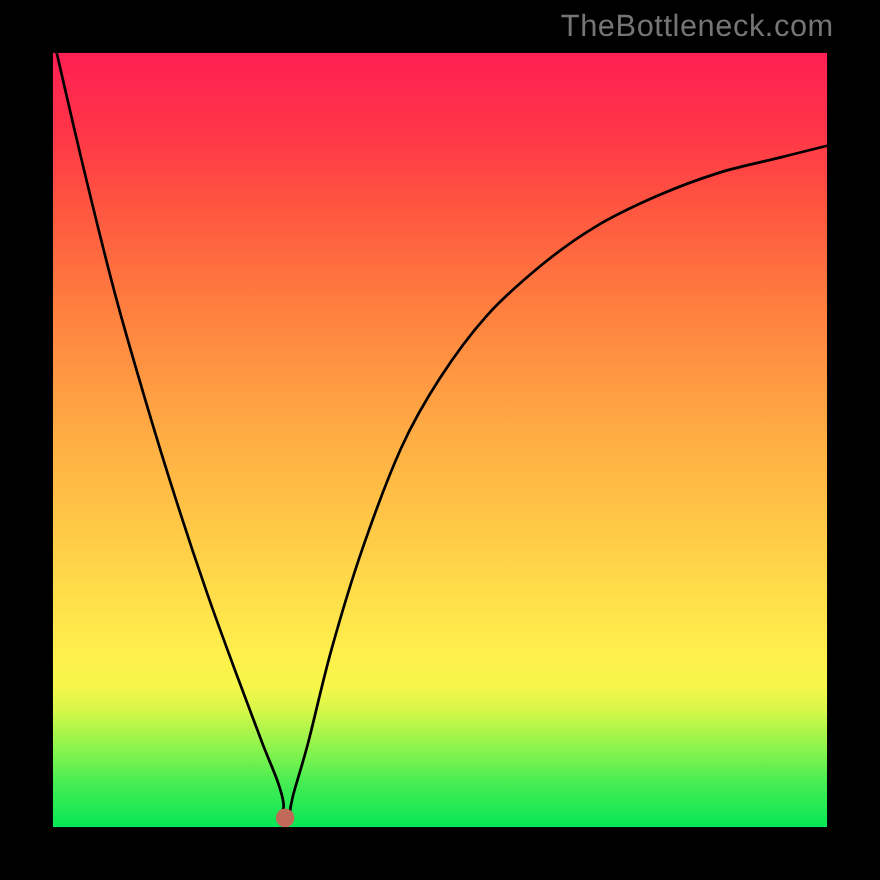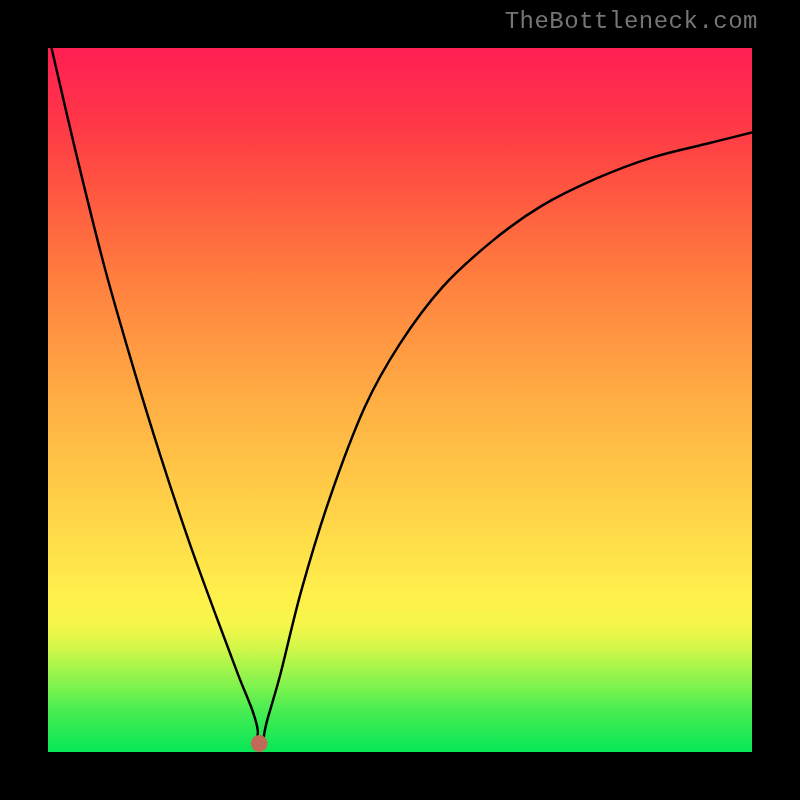--- a/index.html
+++ b/index.html
@@ -35,22 +35,22 @@
       left: 0;
       top: 0;
       width: 100%;
       height: 100%;
     }
     .watermark {
       position: absolute;
       right: 42px;
       top: 8px;
       color: #757575;
-      font-family: Liberation Mono, monospace;
-      font-size: 24px;
+      font-family: Liberation Sans, sans-serif;
+      font-size: 28px;
       letter-spacing: 0.5px;
       user-select: none;
     }
     svg.curve-svg {
       position: absolute;
       left: 0;
       top: 0;
       width: 100%;
       height: 100%;
     }

